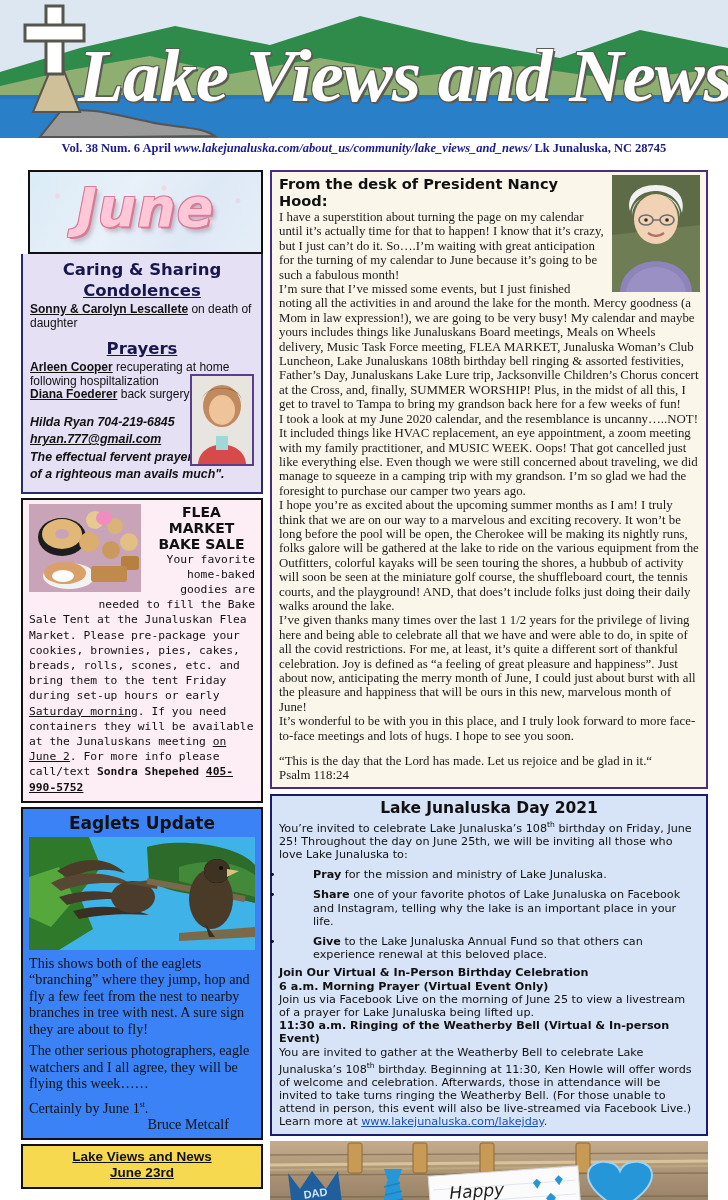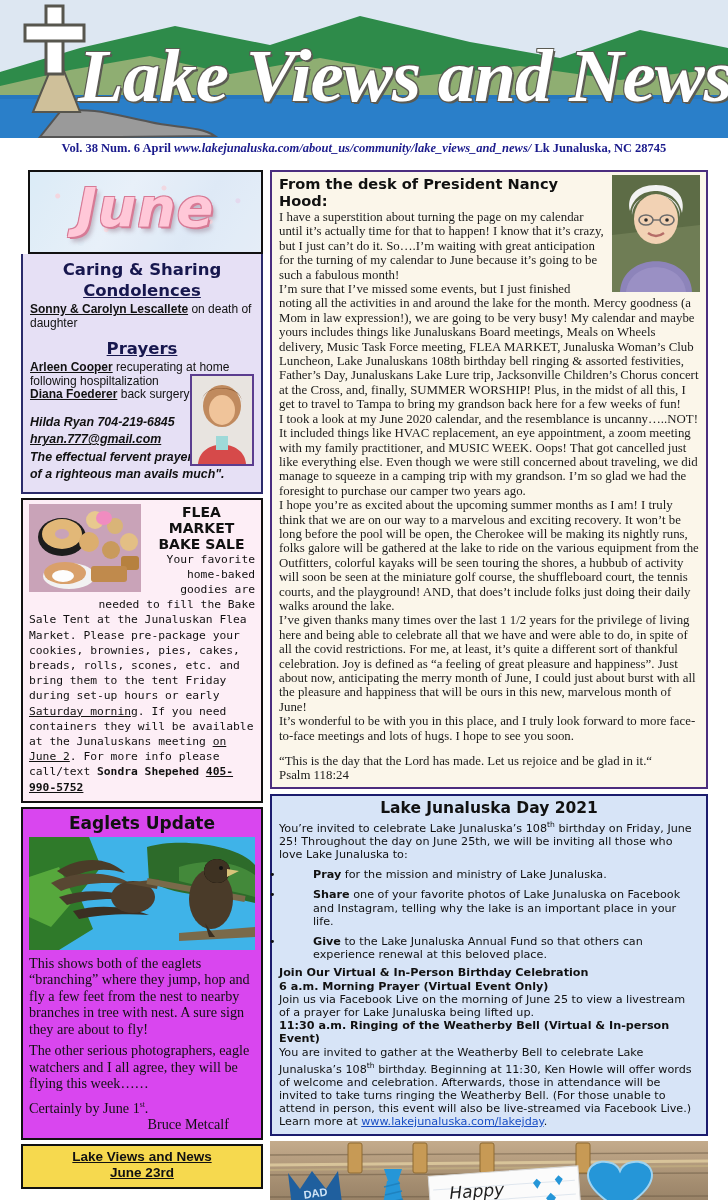--- a/index.html
+++ b/index.html
@@ -67,21 +67,21 @@
   .flea-head{text-align:center;font-family:"DejaVu Sans",sans-serif;font-weight:bold;
              font-size:14px;line-height:16px;color:#111;}
   .flea-body{font-family:"DejaVu Sans Mono",monospace;font-size:11.3px;line-height:15.2px;
              color:#111;text-align:left;}
   .flea-body .u{text-decoration:underline;}
   .flea-body .b{font-weight:bold;}
   .flea-intro{font-family:"DejaVu Sans Mono",monospace;font-size:11.3px;line-height:15.2px;
               color:#111;text-align:right;}
 
   
-  .eaglets{border:2px solid #111;background:#d946ef;margin-top:4px;padding:4px 6px 6px 6px;}
+  .eaglets{border:2px solid #111;background:#3b82f6;margin-top:4px;padding:4px 6px 6px 6px;}
   .eaglets h2{margin:0 0 4px 0;text-align:center;font-family:"DejaVu Sans",sans-serif;
               font-weight:bold;font-size:17px;color:#111;}
   .eagle-photo{width:100%;height:113px;overflow:hidden;position:relative;background:#39aee0;}
   .eaglets p{margin:5px 0 0 0;font-family:"Liberation Serif",serif;font-size:14.2px;
              line-height:16.5px;color:#111;}
   .sig{display:block;text-align:right;padding-right:26px;}
 
   
   .deadline{border:2px solid #111;background:#f6d94e;margin-top:4px;padding:3px 6px 6px 6px;
             text-align:center;font-family:"Liberation Sans",sans-serif;}

